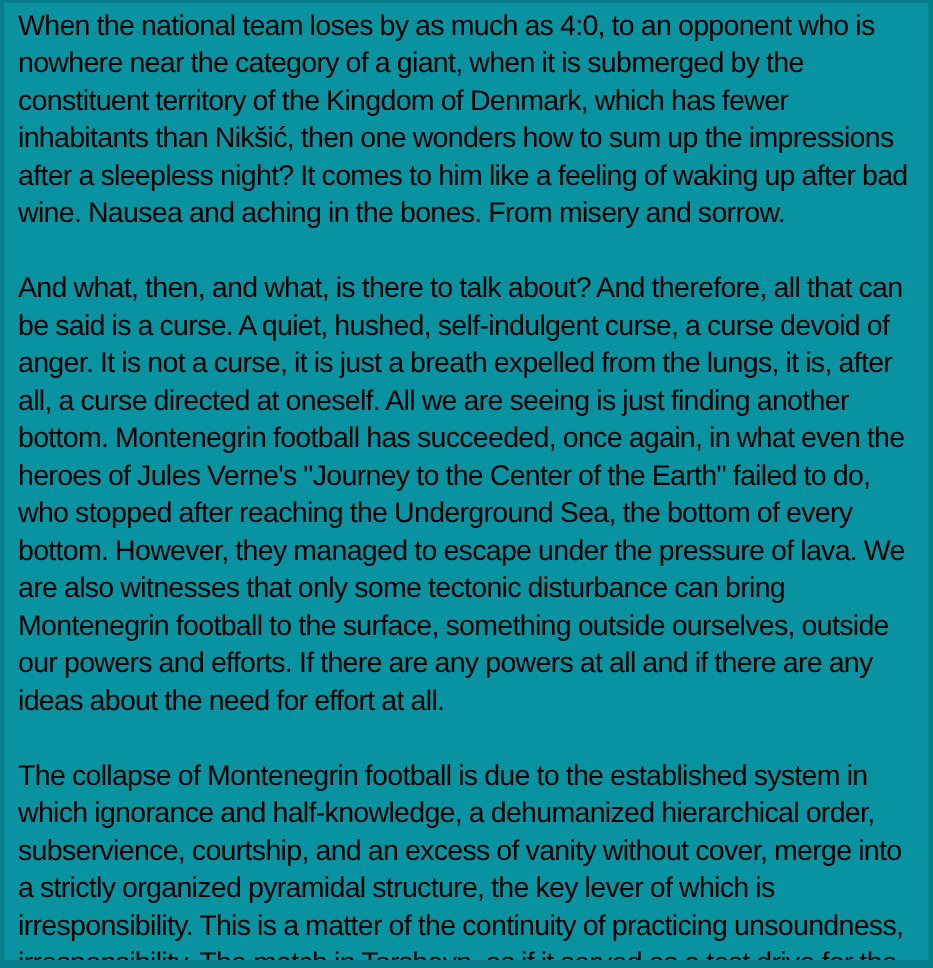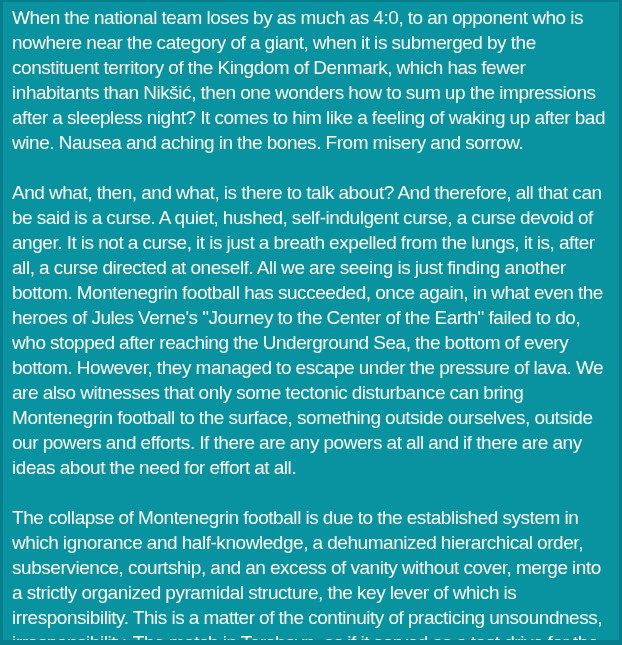--- a/index.html
+++ b/index.html
@@ -34,18 +34,18 @@
     margin: 0 0 25px 0;
   }
   .article p:last-child {
     margin-bottom: 0;
   }
 </style>
 </head>
 <body>
 
 <div class="page" style="background: rgb(9, 146, 160); border-color: rgb(7, 126, 139);">
-  <div class="article" style="color: #ffffff;">
+  <div class="article" style="color: #000000;">
     <p>When the national team loses by as much as 4:0, to an opponent who is nowhere near the category of a giant, when it is submerged by the constituent territory of the Kingdom of Denmark, which has fewer inhabitants than Nikšić, then one wonders how to sum up the impressions after a sleepless night? It comes to him like a feeling of waking up after bad wine. Nausea and aching in the bones. From misery and sorrow.</p>
     <p>And what, then, and what, is there to talk about? And therefore, all that can be said is a curse. A quiet, hushed, self-indulgent curse, a curse devoid of anger. It is not a curse, it is just a breath expelled from the lungs, it is, after all, a curse directed at oneself. All we are seeing is just finding another bottom. Montenegrin football has succeeded, once again, in what even the heroes of Jules Verne's "Journey to the Center of the Earth" failed to do, who stopped after reaching the Underground Sea, the bottom of every bottom. However, they managed to escape under the pressure of lava. We are also witnesses that only some tectonic disturbance can bring Montenegrin football to the surface, something outside ourselves, outside our powers and efforts. If there are any powers at all and if there are any ideas about the need for effort at all.</p>
     <p>The collapse of Montenegrin football is due to the established system in which ignorance and half-knowledge, a dehumanized hierarchical order, subservience, courtship, and an excess of vanity without cover, merge into a strictly organized pyramidal structure, the key lever of which is irresponsibility. This is a matter of the continuity of practicing unsoundness, irresponsibility. The match in Torshavn, as if it served as a test drive for the new coach.</p>
   </div>
 </div>
 
 </body></html>

